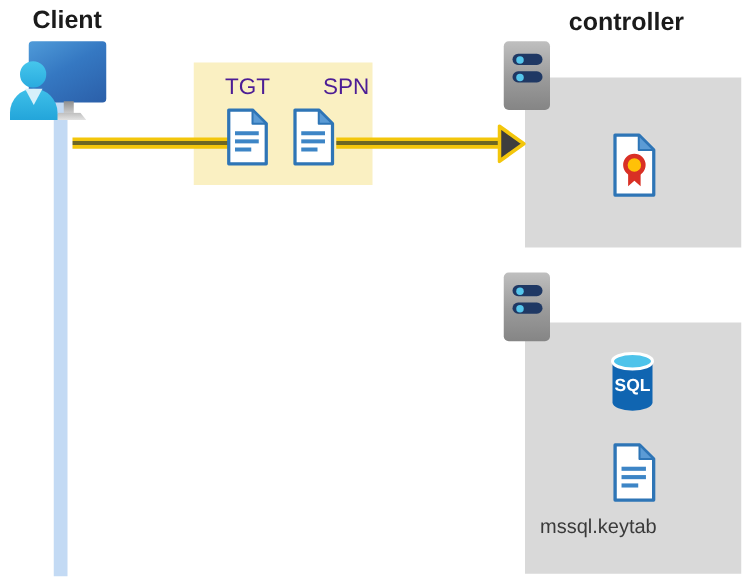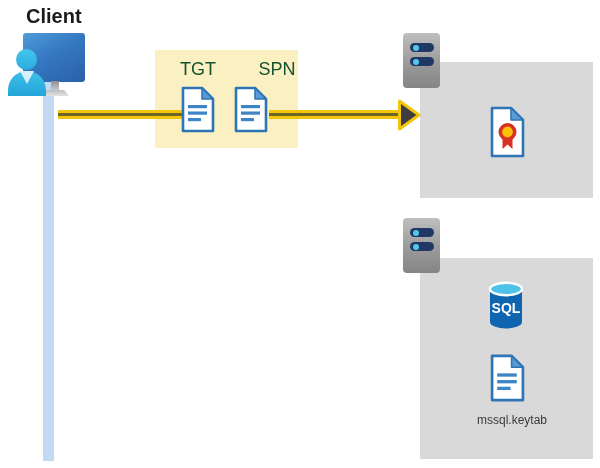--- a/index.html
+++ b/index.html
@@ -2,21 +2,21 @@
 <html><head>
 <meta charset="utf-8">
 <style>
   html,body{margin:0;padding:0;background:#fff;}
   .canvas{
     position:relative;width:600px;height:468px;background:#ffffff;
     font-family:"Liberation Sans",sans-serif;overflow:hidden;text-decoration:underline;
   }
   .abs{position:absolute;}
   .label-bold{font-weight:700;font-size:20px;color:#1b1b1b;line-height:25px;white-space:nowrap;}
-  .label-plain{font-weight:400;font-size:18px;color:#14532d;white-space:nowrap;}
+  .label-plain{font-weight:400;font-size:18px;color:#4c1d95;white-space:nowrap;}
 
   
   .monitor{left:23px;top:33px;width:62px;height:49px;border-radius:3px;
     background:linear-gradient(150deg,#4f9bd9 0%,#3578c2 45%,#2b5fa9 100%);z-index:3;}
   .stand-neck{left:51px;top:81px;width:8px;height:10px;
     background:linear-gradient(180deg,#8f8f8f,#cfcfcf);z-index:3;}
   .stand-base{left:42px;top:90px;width:27px;height:6px;
     clip-path:polygon(18% 0,82% 0,100% 100%,0 100%);
     background:linear-gradient(180deg,#bdbdbd,#e3e3e3);z-index:3;}
   .person-head{left:16px;top:49px;width:21px;height:21px;border-radius:50%;
@@ -60,22 +60,22 @@
     border-radius:50%;background:#55c6ec;}
 
   
   .client-label{left:26px;top:4px;z-index:2;}
   .dc-label{left:455px;top:6px;z-index:2;}
   .lx-label{left:456px;top:226px;z-index:2;}
 
   .cert-icon{left:489px;top:106px;z-index:3;}
   .sql-icon{left:487px;top:281px;z-index:3;}
   .doc-keytab{left:489px;top:353px;z-index:3;}
-  .keytab-label{left:432px;top:413px;width:160px;text-align:center;
-    font-size:12px;font-weight:400;color:#3a3a3a;z-index:3;}
+  .keytab-label{left:432px;top:413px;width:160px;text-align:left;
+    font-size:16px;font-weight:400;color:#3a3a3a;z-index:3;}
 </style>
 </head>
 <body>
 
 <div class="canvas">
 
   <div class="abs label-bold client-label">Client</div>
   <div class="abs monitor"></div>
   <div class="abs stand-neck"></div>
   <div class="abs stand-base"></div>
@@ -110,20 +110,21 @@
     <rect x="8" y="25.5" width="19" height="3.2" fill="#3d85c6"></rect>
     <rect x="8" y="32" width="13" height="3.2" fill="#3d85c6"></rect>
   </svg>
 
   <div class="abs panel dc-panel"></div>
   <div class="abs server server-dc">
     <div class="pill p1"></div>
     <div class="pill p2"></div>
   </div>
   <div class="abs label-bold dc-label">
+    <div>controller</div>
   </div>
 
   <svg class="abs cert-icon" width="37" height="52" viewBox="0 0 37 52">
     <path d="M3 2 H22 L34 14 V50 H3 Z" fill="#ffffff" stroke="#2e75b6" stroke-width="2.6" stroke-linejoin="round"></path>
     <path d="M22 2 V14 H34 Z" fill="#5b9bd5" stroke="#2e75b6" stroke-width="1.6" stroke-linejoin="round"></path>
     <path d="M13.5 30 L13.5 43 L18.5 38.5 L23.5 43 L23.5 30 Z" fill="#d93025"></path>
     <circle cx="18.5" cy="26" r="7.2" fill="#ffc107" stroke="#d93025" stroke-width="3.6"></circle>
   </svg>
 
   <div class="abs panel lx-panel"></div>

